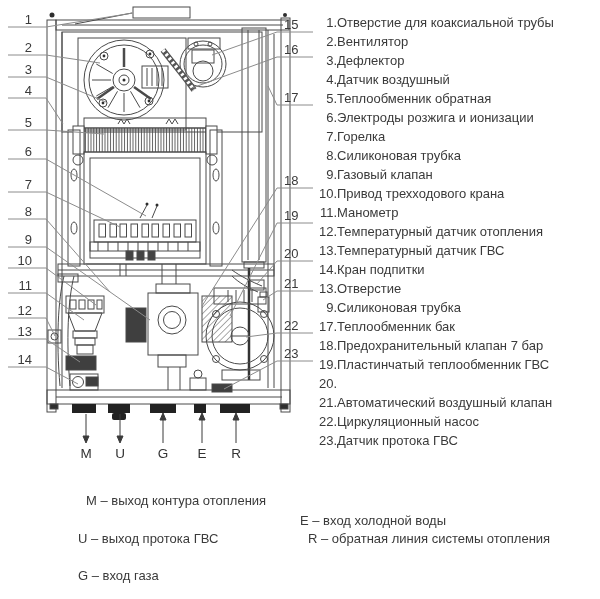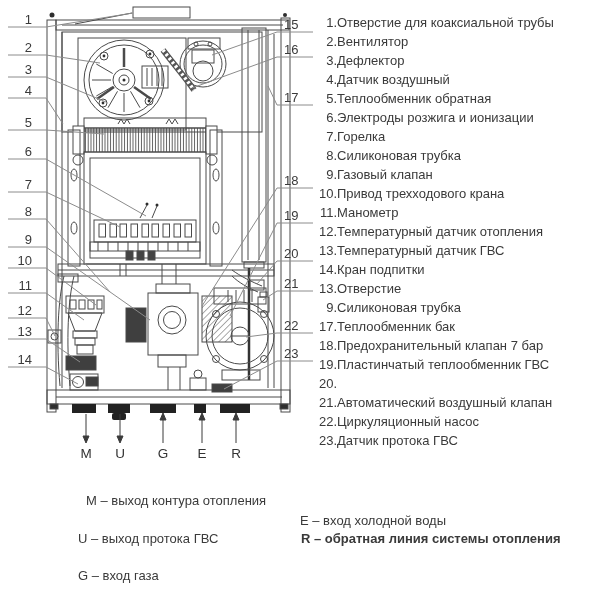--- a/index.html
+++ b/index.html
@@ -11,21 +11,21 @@
   .legend{position:absolute;left:317px;top:13px;}
   .lrow{display:flex;height:19px;align-items:center;font-size:13px;}
   .lnum{width:20px;text-align:right;flex:none;}
   .ltext{white-space:nowrap;}
   
   .pl{position:absolute;font-size:13px;white-space:nowrap;}
   .pl-m{left:86px;top:493px;text-align:center;}
   .pl-u{left:78px;top:531px;}
   .pl-g{left:78px;top:568px;}
   .pl-e{left:300px;top:493px;margin-top:20px;}
-  .pl-r{left:301px;top:531px;font-weight:bold;}
+  .pl-r{left:308px;top:531px;}
   
   .diagram{position:absolute;left:0;top:0;}
   svg text{font-family:"Liberation Sans",sans-serif;fill:#3a3a3a;}
   .callout-num{font-size:13px;}
   .port-letter{font-size:13.5px;fill:#333;}
 </style>
 </head>
 <body>
 
 <svg class="diagram" width="316" height="475" viewBox="0 0 316 475">

